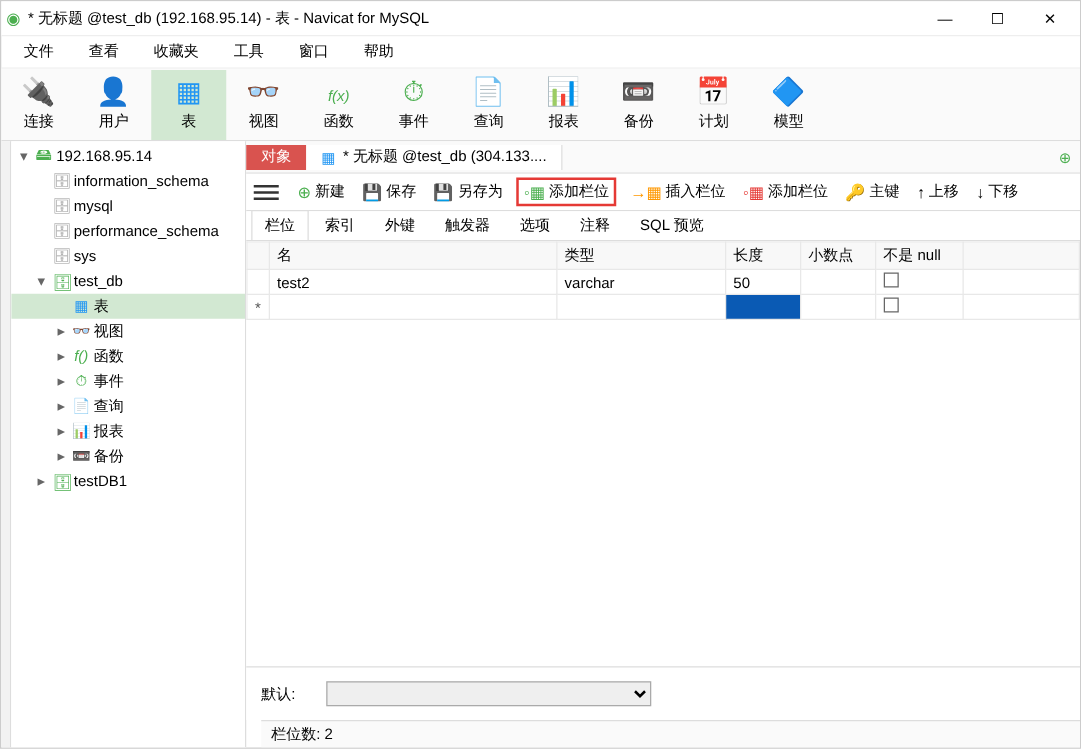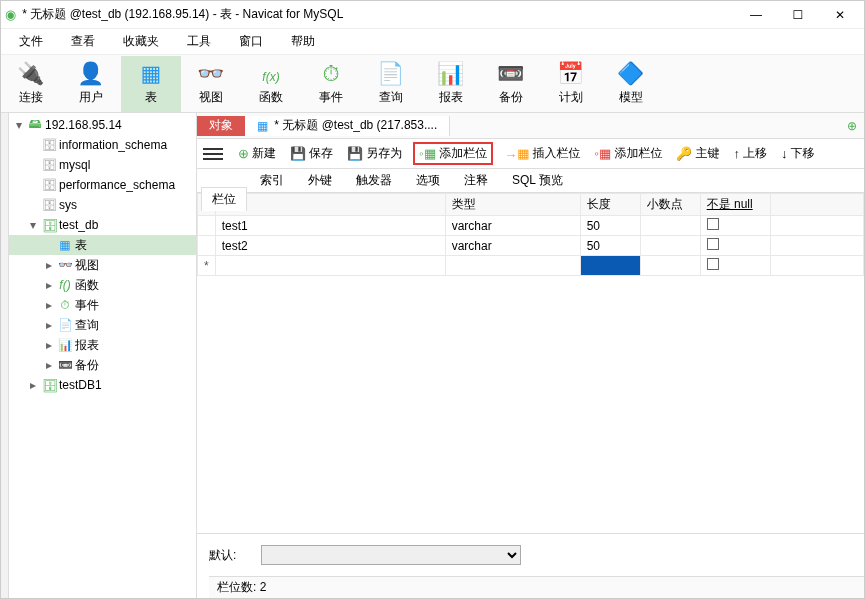--- a/index.html
+++ b/index.html
@@ -32,30 +32,30 @@
 .tabbar .spacer { flex: 1; }
 .tab-add { width: 24px; text-align: center; color: #4caf50; cursor: pointer; }
 .sub-toolbar { height: 30px; display: flex; align-items: center; gap: 4px; padding: 0 6px; border-bottom: 1px solid #ddd; background: #fff; }
 .sub-btn { display: flex; align-items: center; gap: 3px; padding: 2px 5px; cursor: pointer; }
 .sub-btn .si { font-size: 13px; }
 .highlight-red { border: 2px solid #e53935; padding: 1px 4px; margin: 0 2px; }
 .hamburger { width: 20px; height: 20px; display: flex; flex-direction: column; justify-content: center; gap: 3px; margin-right: 6px; }
 .hamburger span { height: 2px; background: #333; }
 .sub-tabs { height: 24px; display: flex; align-items: end; gap: 2px; padding: 0 4px; border-bottom: 1px solid #ddd; background: #fff; }
 .sub-tab { padding: 3px 10px; cursor: pointer; border: 1px solid transparent; border-bottom: none; }
-.sub-tab.active { border-color: #ddd; background: #fff; position: relative; top: 19px; }
+.sub-tab.active { border-color: #ddd; background: #fff; position: relative; top: 0; }
 .grid-area { flex: 1; overflow: auto; background: #fff; }
 table.grid { width: 100%; border-collapse: collapse; }
 table.grid th, table.grid td { border: 1px solid #e8e8e8; padding: 2px 6px; text-align: left; height: 20px; font-size: 12px; font-weight: normal; }
 table.grid th { background: #f8f8f8; }
 .col-name { width: 230px; }
 .col-type { width: 135px; }
 .col-len { width: 60px; }
 .col-dec { width: 60px; }
-.col-null { width: 70px; text-align: center; text-decoration: underline; }
+.col-null { width: 70px; text-align: center; }
 .chk { width: 12px; height: 12px; border: 1px solid #666; display: inline-block; }
 .cell-sel { background: #0a5ab4; color: #fff; }
 .row-marker { width: 14px; text-align: center; color: #555; }
 .form-area { padding: 8px 12px; border-top: 1px solid #ddd; background: #fff; }
 .form-row { display: flex; align-items: center; gap: 12px; height: 26px; }
 .form-row label { width: 40px; }
 .form-row select, .form-row input { width: 260px; height: 20px; border: 1px solid #aaa; }
 .form-row .dots-btn { width: 22px; height: 20px; border: 1px solid #aaa; text-align: center; line-height: 18px; cursor: pointer; }
 .statusbar { height: 22px; border-top: 1px solid #ddd; display: flex; align-items: center; padding: 0 8px; background: #fafafa; font-size: 12px; margin-left: 12px; }
 .green { color: #4caf50; } .blue { color: #2196f3; } .orange { color: #ff9800; } .red { color: #e53935; } .yellow { color: #c9a400; }
@@ -209,21 +209,21 @@
       </div>
     </div>
   </div>
 
   <div class="main">
 
     <div class="tabbar">
       <div class="tab obj">对象</div>
       <div class="tab file">
         <span class="blue">▦</span>
-        <span>* 无标题 @test_db (217.853....</span>
+        <span>* 无标题 @test_db (304.133....</span>
       </div>
       <div class="spacer"></div>
       <div class="tab-add">⊕</div>
     </div>
 
     <div class="sub-toolbar">
       <div class="hamburger">
           <span></span>
           <span></span>
           <span></span>
@@ -285,29 +285,20 @@
             <th class="col-type">类型</th>
             <th class="col-len">长度</th>
             <th class="col-dec">小数点</th>
             <th class="col-null">不是 null</th>
             <th></th>
           </tr>
         </thead>
         <tbody>
           <tr>
             <td class="row-marker"></td>
-            <td>test1</td>
-            <td>varchar</td>
-            <td>50</td>
-            <td></td>
-            <td class="col-null"><span class="chk"></span></td>
-            <td></td>
-          </tr>
-          <tr>
-            <td class="row-marker"></td>
             <td>test2</td>
             <td>varchar</td>
             <td>50</td>
             <td></td>
             <td class="col-null"><span class="chk"></span></td>
             <td></td>
           </tr>
           <tr>
             <td class="row-marker">*</td>
             <td></td>

